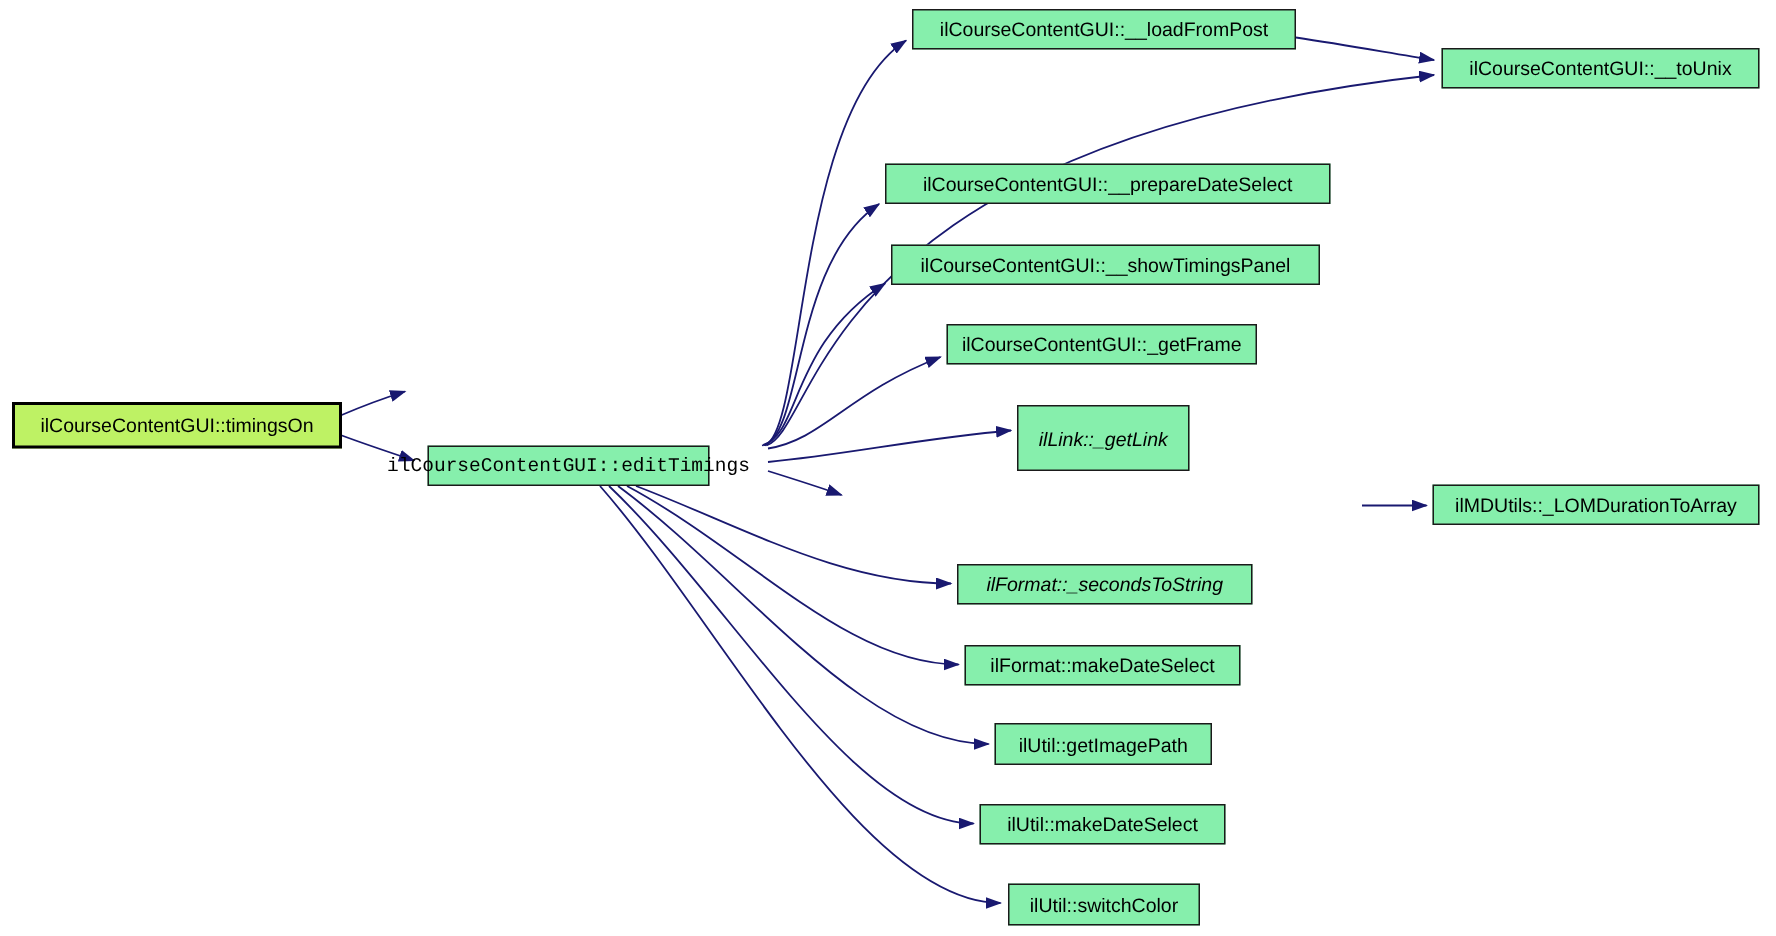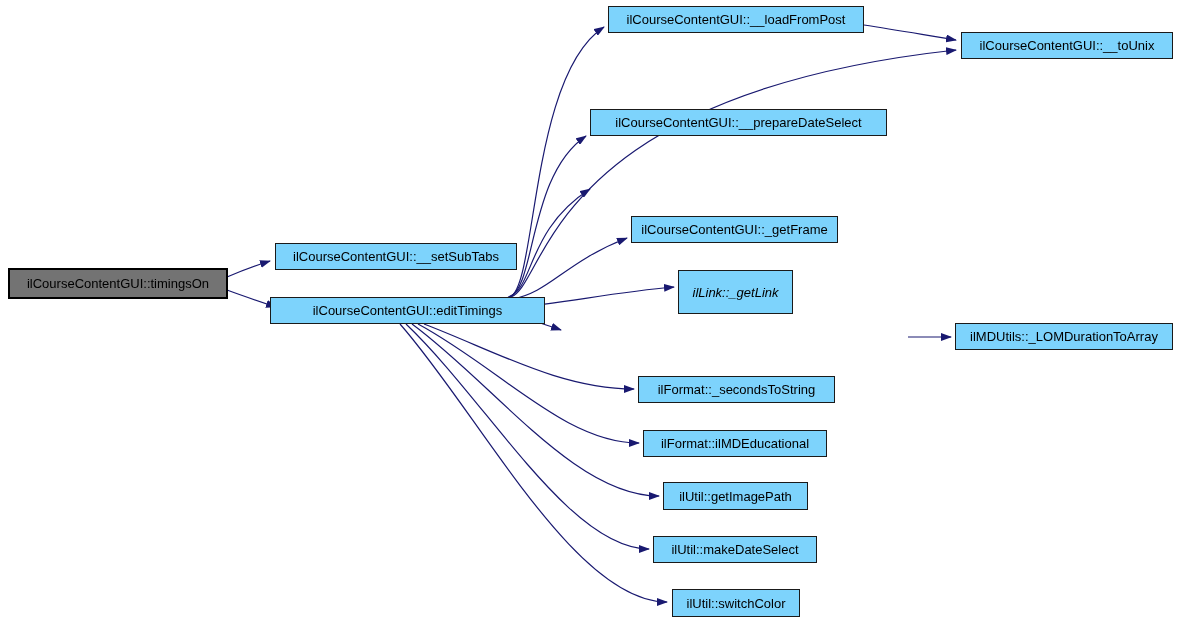--- a/index.html
+++ b/index.html
@@ -26,31 +26,31 @@
     fill: none;
     stroke: #191970;
     stroke-width: 1.2px;
   }
   .node {
     position: absolute;
     box-sizing: border-box;
     display: flex;
     align-items: center;
     justify-content: center;
-    background: #7dd3fc;
+    background: #86efac;
     border: 1px solid #1a1a1a;
     color: #000000;
     font-size: 13px;
     line-height: 1;
     white-space: nowrap;
     padding: 0 4px;
     cursor: pointer;
   }
   .node.current {
-    background: #737373;
+    background: #bef264;
     border: 2px solid #000000;
     cursor: default;
   }
 </style>
 </head>
 <body>
 
 <div id="canvas">
   <svg id="edges-layer" width="1184" height="624" viewBox="0 0 1184 624" xmlns="http://www.w3.org/2000/svg">
     <defs>
@@ -70,26 +70,26 @@
       <path d="M512,314 C528,319 544,324 561,330" class="edge" marker-end="url(#arrow)"></path>
       <path d="M908,337 C923,337 937,337 951,337" class="edge" marker-end="url(#arrow)"></path>
       <path d="M424,324 C495,351 560,389 634,389" class="edge" marker-end="url(#arrow)"></path>
       <path d="M418,324 C500,368 565,443 639,443" class="edge" marker-end="url(#arrow)"></path>
       <path d="M412,324 C495,385 575,496 659,496" class="edge" marker-end="url(#arrow)"></path>
       <path d="M406,324 C488,402 570,549 649,549" class="edge" marker-end="url(#arrow)"></path>
       <path d="M400,324 C480,415 575,602 667,602" class="edge" marker-end="url(#arrow)"></path>
     </svg>
 
 <div class="node current" style="left: 8px; top: 268px; width: 220px; height: 31px;">ilCourseContentGUI::timingsOn</div>
-    <div class="node" style="left: 275px; top: 243px; width: 242px; height: 27px;">ilCourseContentGUI::__setSubTabs</div>
-    <div class="node" style="left: 270px; top: 297px; width: 275px; height: 27px;">ilCourseContentGUI::editTimings</div>
+    <div class="node" style="left: 285px; top: 297px; width: 188px; height: 27px; font-family: Liberation Mono, monospace;">ilCourseContentGUI::editTimings</div>
     <div class="node" style="left: 608px; top: 6px; width: 256px; height: 27px;">ilCourseContentGUI::__loadFromPost</div>
     <div class="node" style="left: 961px; top: 32px; width: 212px; height: 27px;">ilCourseContentGUI::__toUnix</div>
     <div class="node" style="left: 590px; top: 109px; width: 297px; height: 27px;">ilCourseContentGUI::__prepareDateSelect</div>
+    <div class="node" style="left: 594px; top: 163px; width: 286px; height: 27px;">ilCourseContentGUI::__showTimingsPanel</div>
     <div class="node" style="left: 631px; top: 216px; width: 207px; height: 27px;">ilCourseContentGUI::_getFrame</div>
     <div class="node" style="left: 678px; top: 270px; width: 115px; height: 44px; font-style: italic;">ilLink::_getLink</div>
     <div class="node" style="left: 955px; top: 323px; width: 218px; height: 27px;">ilMDUtils::_LOMDurationToArray</div>
-    <div class="node" style="left: 638px; top: 376px; width: 197px; height: 27px;">ilFormat::_secondsToString</div>
-    <div class="node" style="left: 643px; top: 430px; width: 184px; height: 27px;">ilFormat::ilMDEducational</div>
+    <div class="node" style="left: 638px; top: 376px; width: 197px; height: 27px; font-style: italic;">ilFormat::_secondsToString</div>
+    <div class="node" style="left: 643px; top: 430px; width: 184px; height: 27px;">ilFormat::makeDateSelect</div>
     <div class="node" style="left: 663px; top: 482px; width: 145px; height: 28px;">ilUtil::getImagePath</div>
     <div class="node" style="left: 653px; top: 536px; width: 164px; height: 27px;">ilUtil::makeDateSelect</div>
     <div class="node" style="left: 672px; top: 589px; width: 128px; height: 28px;">ilUtil::switchColor</div>
   </div>
 
 </body></html>

